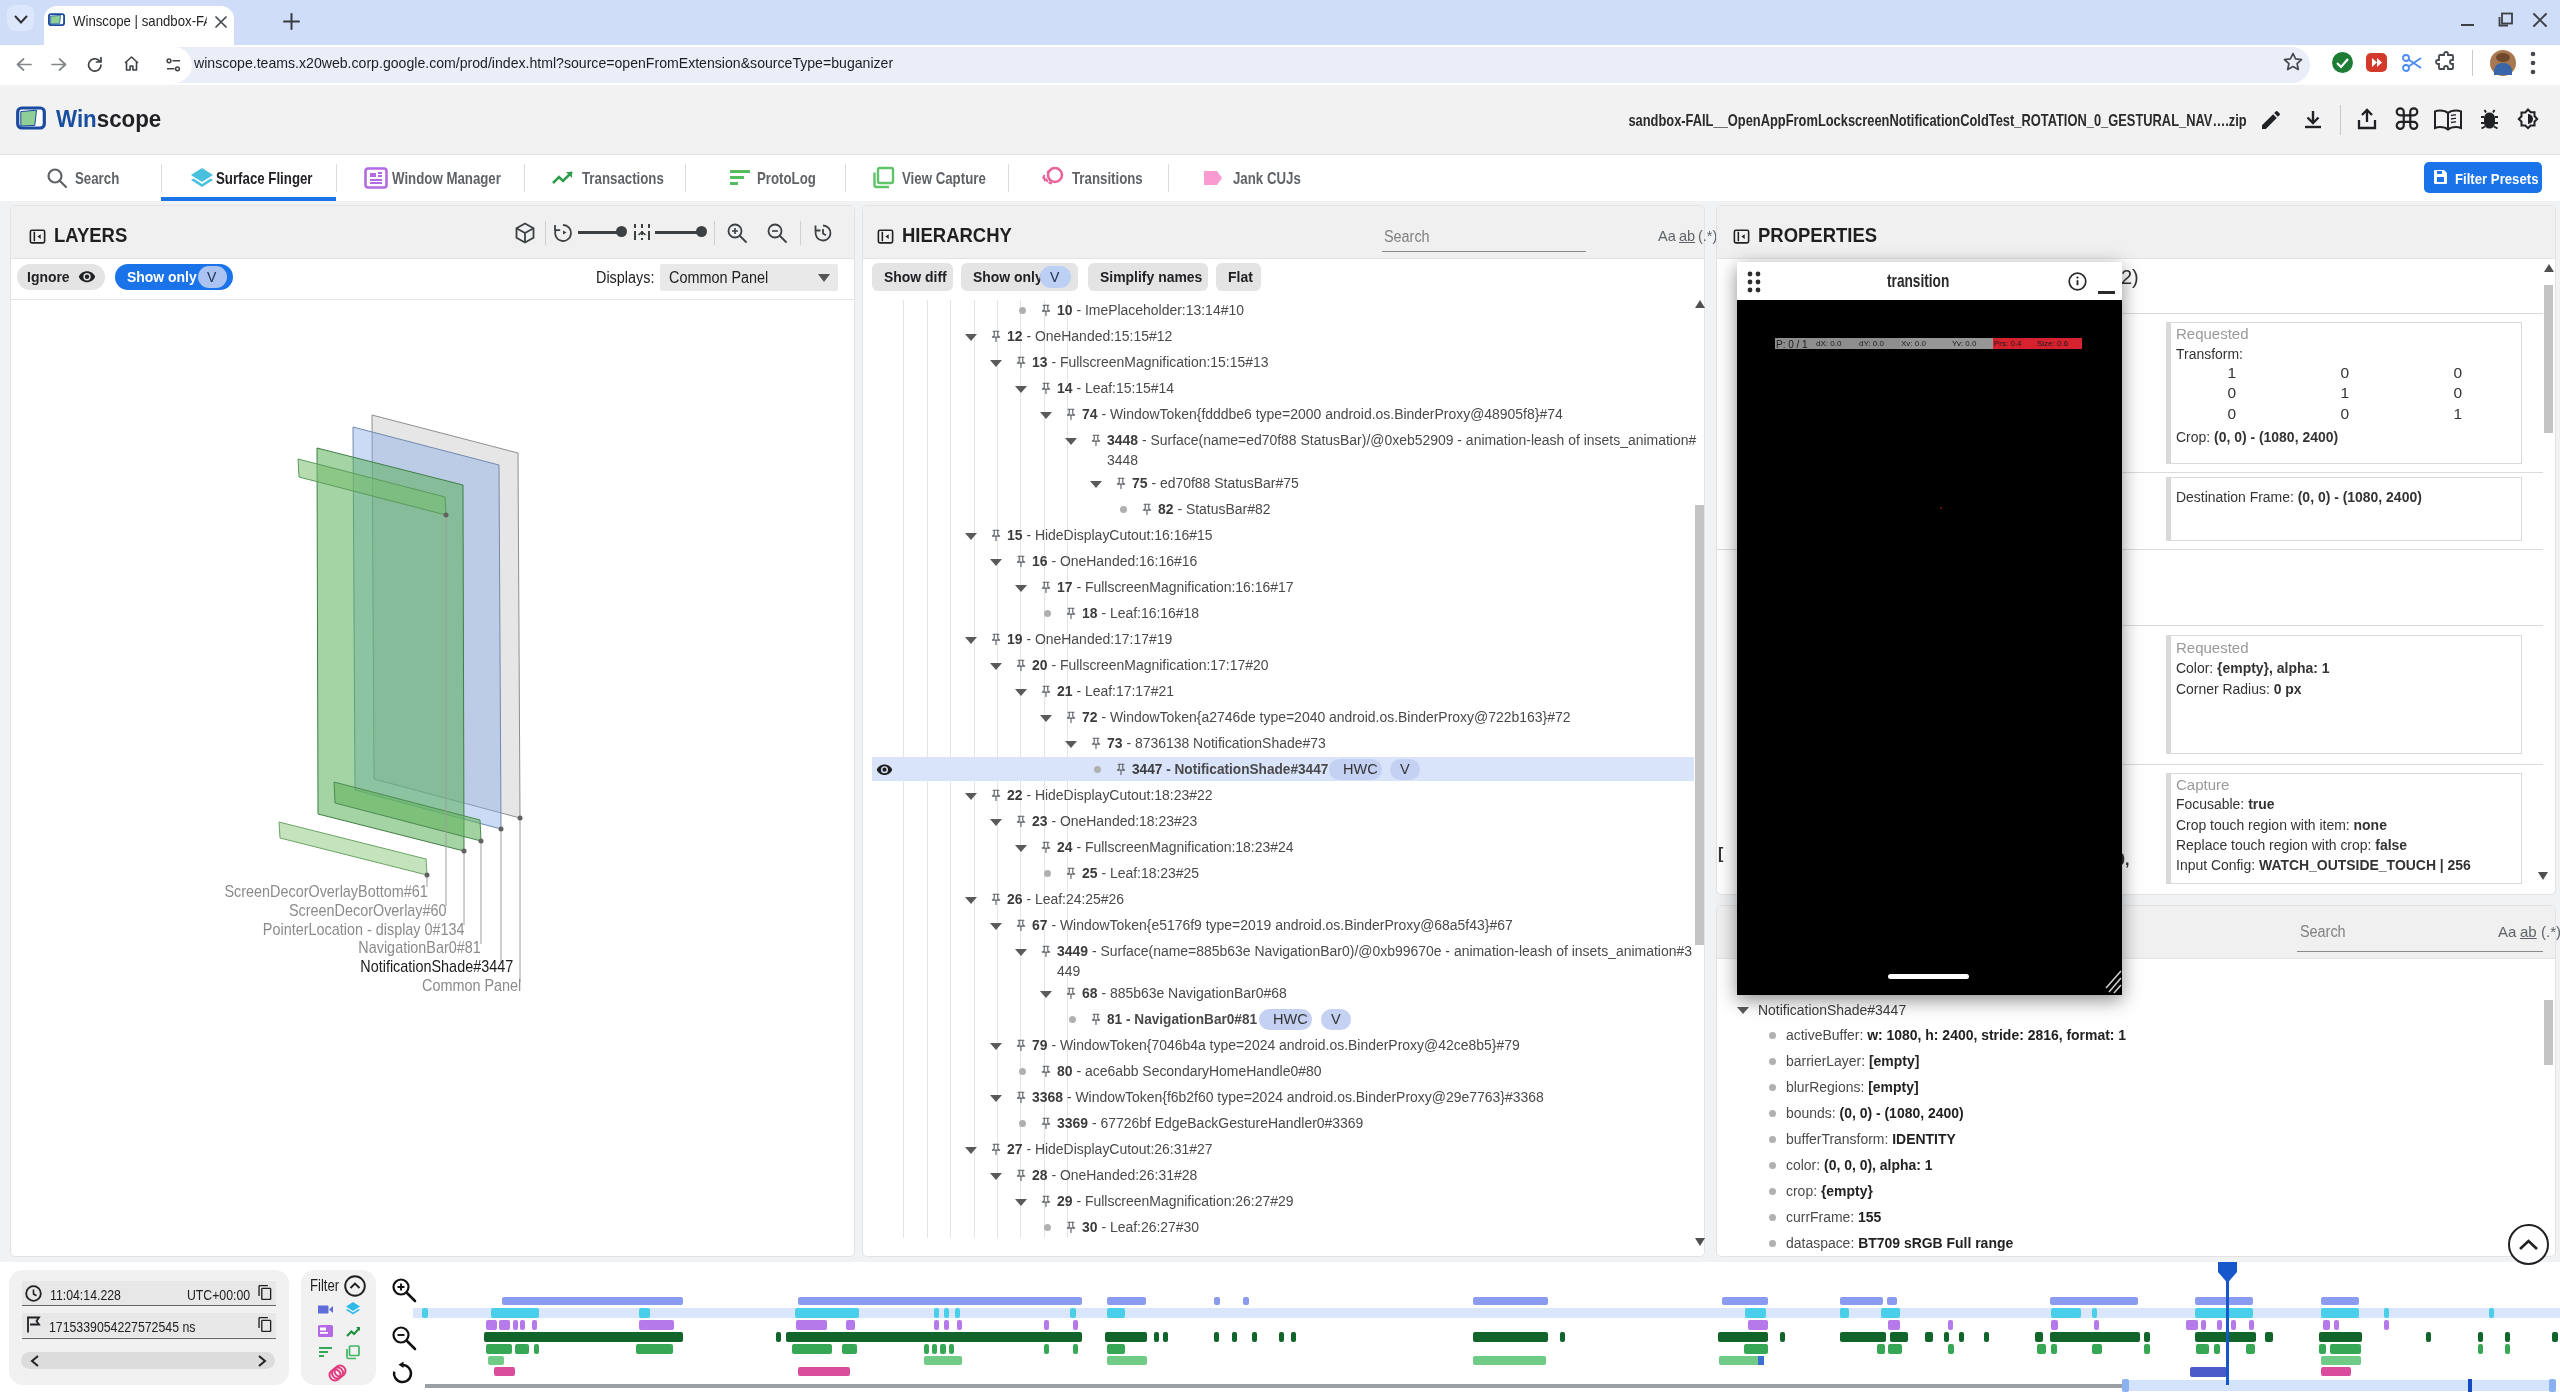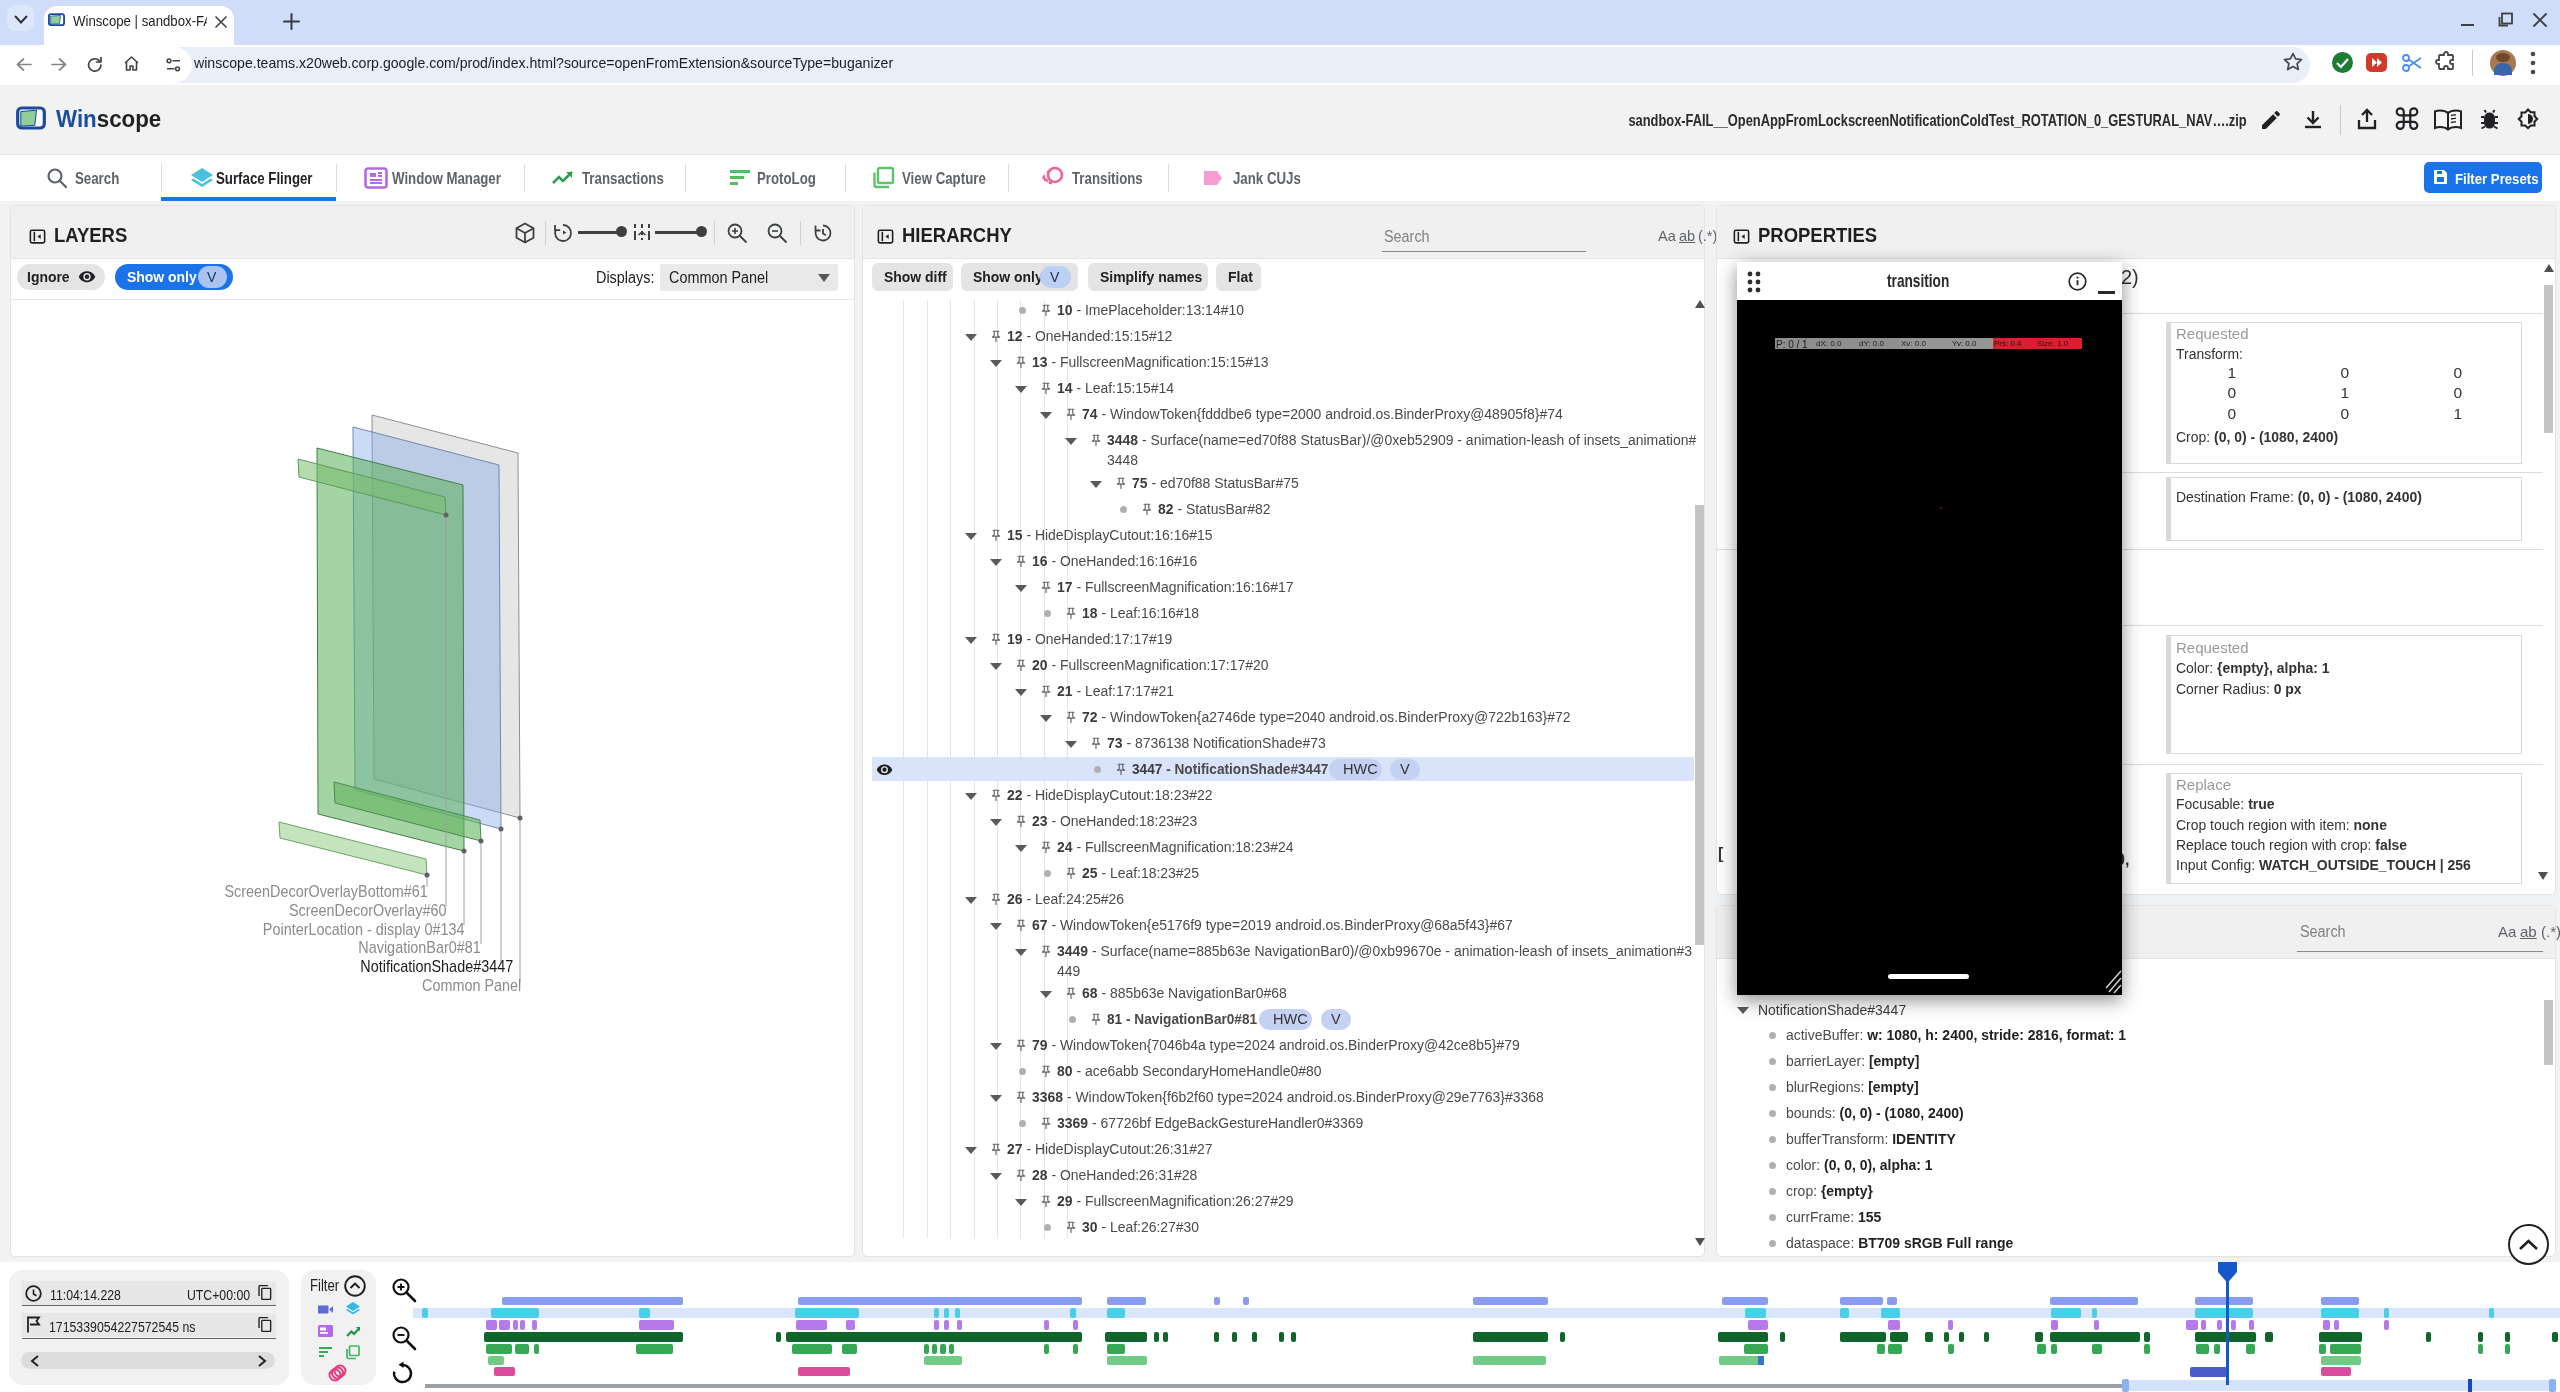--- a/index.html
+++ b/index.html
@@ -588,21 +588,21 @@
 <div class="tx" style="left:2349px;top:405px;font-size:15.5px;color:#333;transform:translateX(-100%)">0</div>
 <div class="tx" style="left:2462px;top:405px;font-size:15.5px;color:#333;transform:translateX(-100%)">1</div>
 <div class="cx" style="left:2176px;top:428px;font-size:15.5px;color:#333;transform:scaleX(.9)">Crop: <b>(0, 0) - (1080, 2400)</b></div>
 <div class="abs" style="left:2166px;top:477px;width:356px;height:64px;background:#fff;border:1px solid #d9d9d9;border-left:5px solid #d9d9d9"></div>
 <div class="cx" style="left:2176px;top:488px;font-size:15.5px;color:#333;transform:scaleX(.9)">Destination Frame: <b>(0, 0) - (1080, 2400)</b></div>
 <div class="abs" style="left:2166px;top:635px;width:356px;height:119px;background:#fff;border:1px solid #d9d9d9;border-left:5px solid #d9d9d9"></div>
 <div class="tx" style="left:2176px;top:639px;font-size:15px;color:#9a9a9a">Requested</div>
 <div class="cx" style="left:2176px;top:659px;font-size:15.5px;color:#333;transform:scaleX(.9)">Color: <b>{empty}, alpha: 1</b></div>
 <div class="cx" style="left:2176px;top:680px;font-size:15.5px;color:#333;transform:scaleX(.9)">Corner Radius: <b>0 px</b></div>
 <div class="abs" style="left:2166px;top:773px;width:356px;height:111px;background:#fff;border:1px solid #d9d9d9;border-left:5px solid #d9d9d9"></div>
-<div class="tx" style="left:2176px;top:776px;font-size:15px;color:#9a9a9a">Replace</div>
+<div class="tx" style="left:2176px;top:776px;font-size:15px;color:#9a9a9a">Capture</div>
 <div class="cx" style="left:2176px;top:795px;font-size:15.5px;color:#333;transform:scaleX(.9)">Focusable: <b>true</b></div>
 <div class="cx" style="left:2176px;top:816px;font-size:15.5px;color:#333;transform:scaleX(.9)">Crop touch region with item: <b>none</b></div>
 <div class="cx" style="left:2176px;top:836px;font-size:15.5px;color:#333;transform:scaleX(.9)">Replace touch region with crop: <b>false</b></div>
 <div class="cx" style="left:2176px;top:856px;font-size:15.5px;color:#333;transform:scaleX(.9)">Input Config: <b>WATCH_OUTSIDE_TOUCH | 256</b></div>
 <svg class="abs" style="left:2544px;top:264px" width="10" height="8">
     <path d="M5 0l5 8H0z" fill="#505050"></path>
   </svg>
 <div class="abs" style="left:2544px;top:285px;width:9px;height:148px;background:#c4c4c4"></div>
 <svg class="abs" style="left:2538px;top:872px" width="10" height="8">
     <path d="M5 8l5-8H0z" fill="#505050"></path>
@@ -666,21 +666,21 @@
 <div class="tx" style="left:1816px;top:339px;font-size:8px;color:#1a1a1a;z-index:43">dX: 0.0</div>
 <div class="abs" style="left:1858px;top:338px;width:42px;height:11px;background:#8e8e8e;z-index:42"></div>
 <div class="tx" style="left:1859px;top:339px;font-size:8px;color:#1a1a1a;z-index:43">dY: 0.0</div>
 <div class="abs" style="left:1900px;top:338px;width:51px;height:11px;background:#969696;z-index:42"></div>
 <div class="tx" style="left:1901px;top:339px;font-size:8px;color:#1a1a1a;z-index:43">Xv: 0.0</div>
 <div class="abs" style="left:1951px;top:338px;width:42px;height:11px;background:#969696;z-index:42"></div>
 <div class="tx" style="left:1952px;top:339px;font-size:8px;color:#1a1a1a;z-index:43">Yv: 0.0</div>
 <div class="abs" style="left:1993px;top:338px;width:43px;height:11px;background:#d6212f;z-index:42"></div>
 <div class="tx" style="left:1994px;top:339px;font-size:8px;color:#1a1a1a;z-index:43">Prs: 0.4</div>
 <div class="abs" style="left:2036px;top:338px;width:46px;height:11px;background:#d6212f;z-index:42"></div>
-<div class="tx" style="left:2037px;top:339px;font-size:8px;color:#1a1a1a;z-index:43">Size: 1.0</div>
+<div class="tx" style="left:2037px;top:339px;font-size:8px;color:#1a1a1a;z-index:43">Size: 0.6</div>
 <div class="abs" style="left:1940px;top:507px;width:2px;height:2px;background:#7c1210;border-radius:50%;z-index:42"></div>
 <div class="abs" style="left:1888px;top:974px;width:81px;height:5px;background:#fdfdfd;border-radius:3px;z-index:42"></div>
 <svg class="abs" style="left:2105px;top:970px;z-index:42" width="17" height="24">
     <path d="M16 8L4 22M16 15l-7 8M16 1L1 18" stroke="#cfcfcf" stroke-width="1.5"></path>
   </svg>
 <div class="abs" style="left:0;top:1262px;width:2560px;height:130px;background:#fff;z-index:45"></div>
 <div class="abs" style="left:9px;top:1270px;width:280px;height:115px;background:#f1f1f1;border-radius:14px;z-index:46"></div>
 <div class="abs" style="left:22px;top:1281px;width:254px;height:24px;background:#e7e7e7;z-index:46"></div>
 <svg class="abs" style="left:25px;top:1285px;z-index:47" width="17" height="17">
     <circle cx="8.5" cy="8.5" r="7.3" fill="none" stroke="#202124" stroke-width="1.8"></circle>

